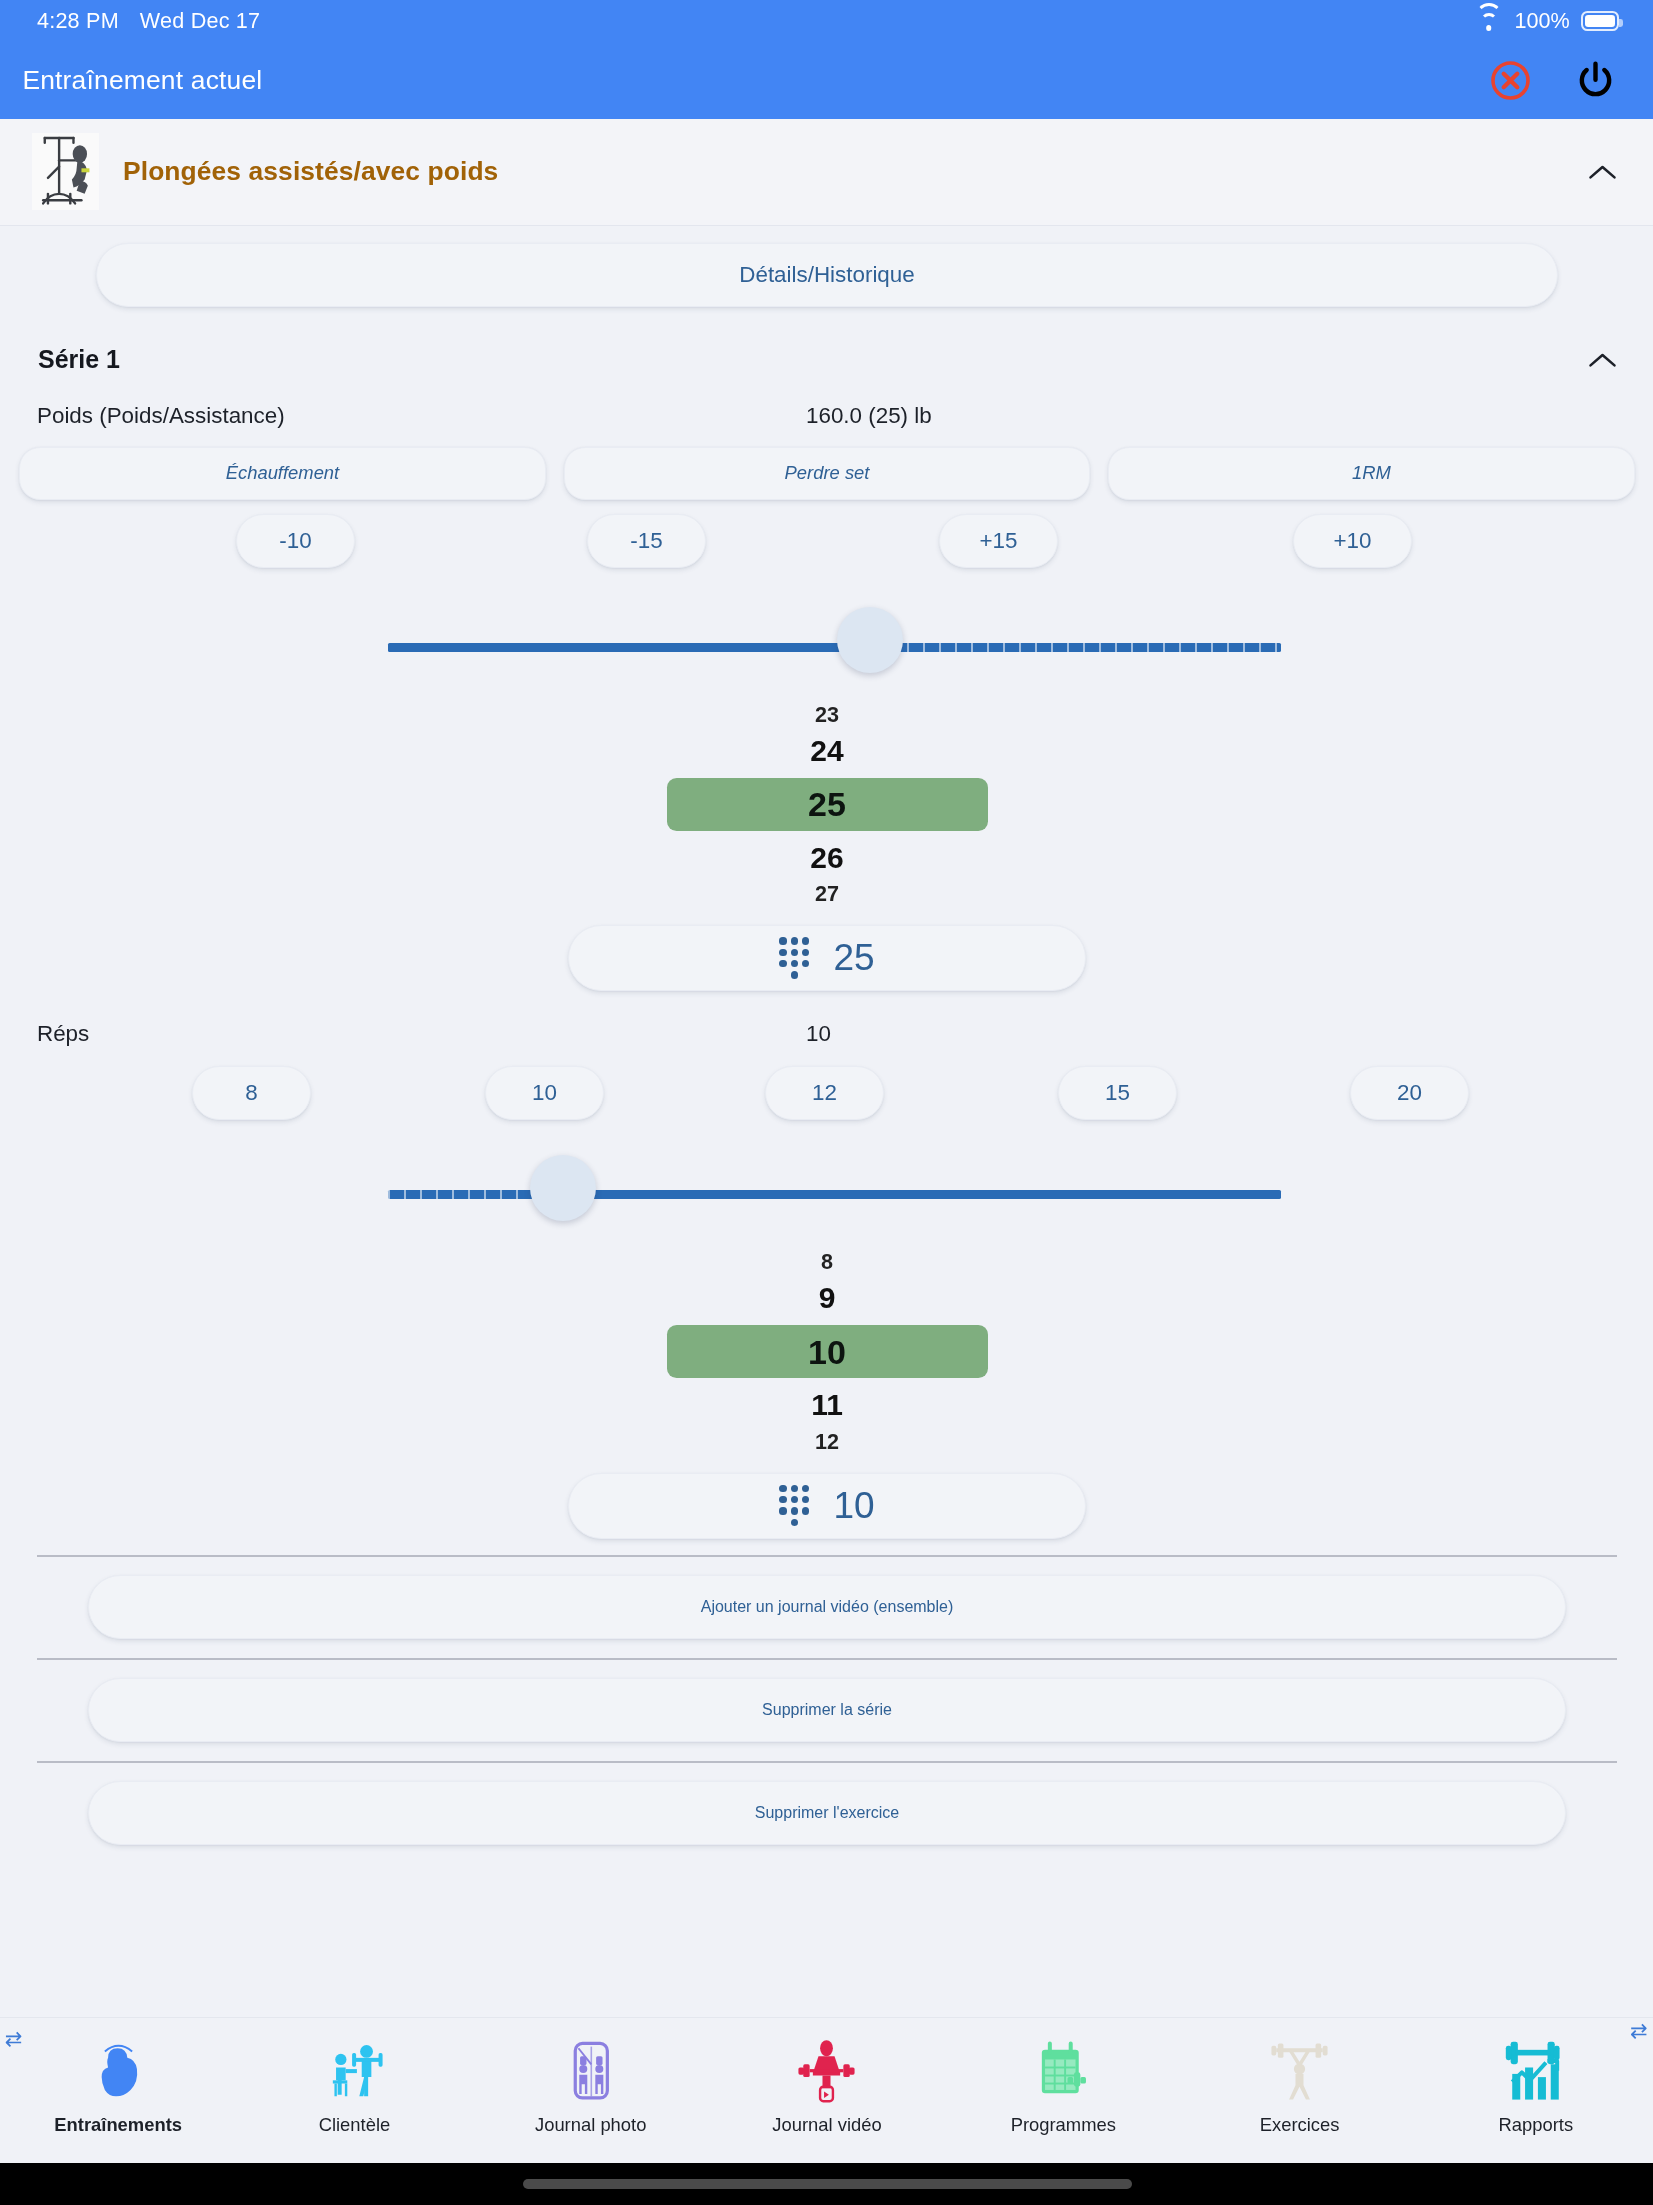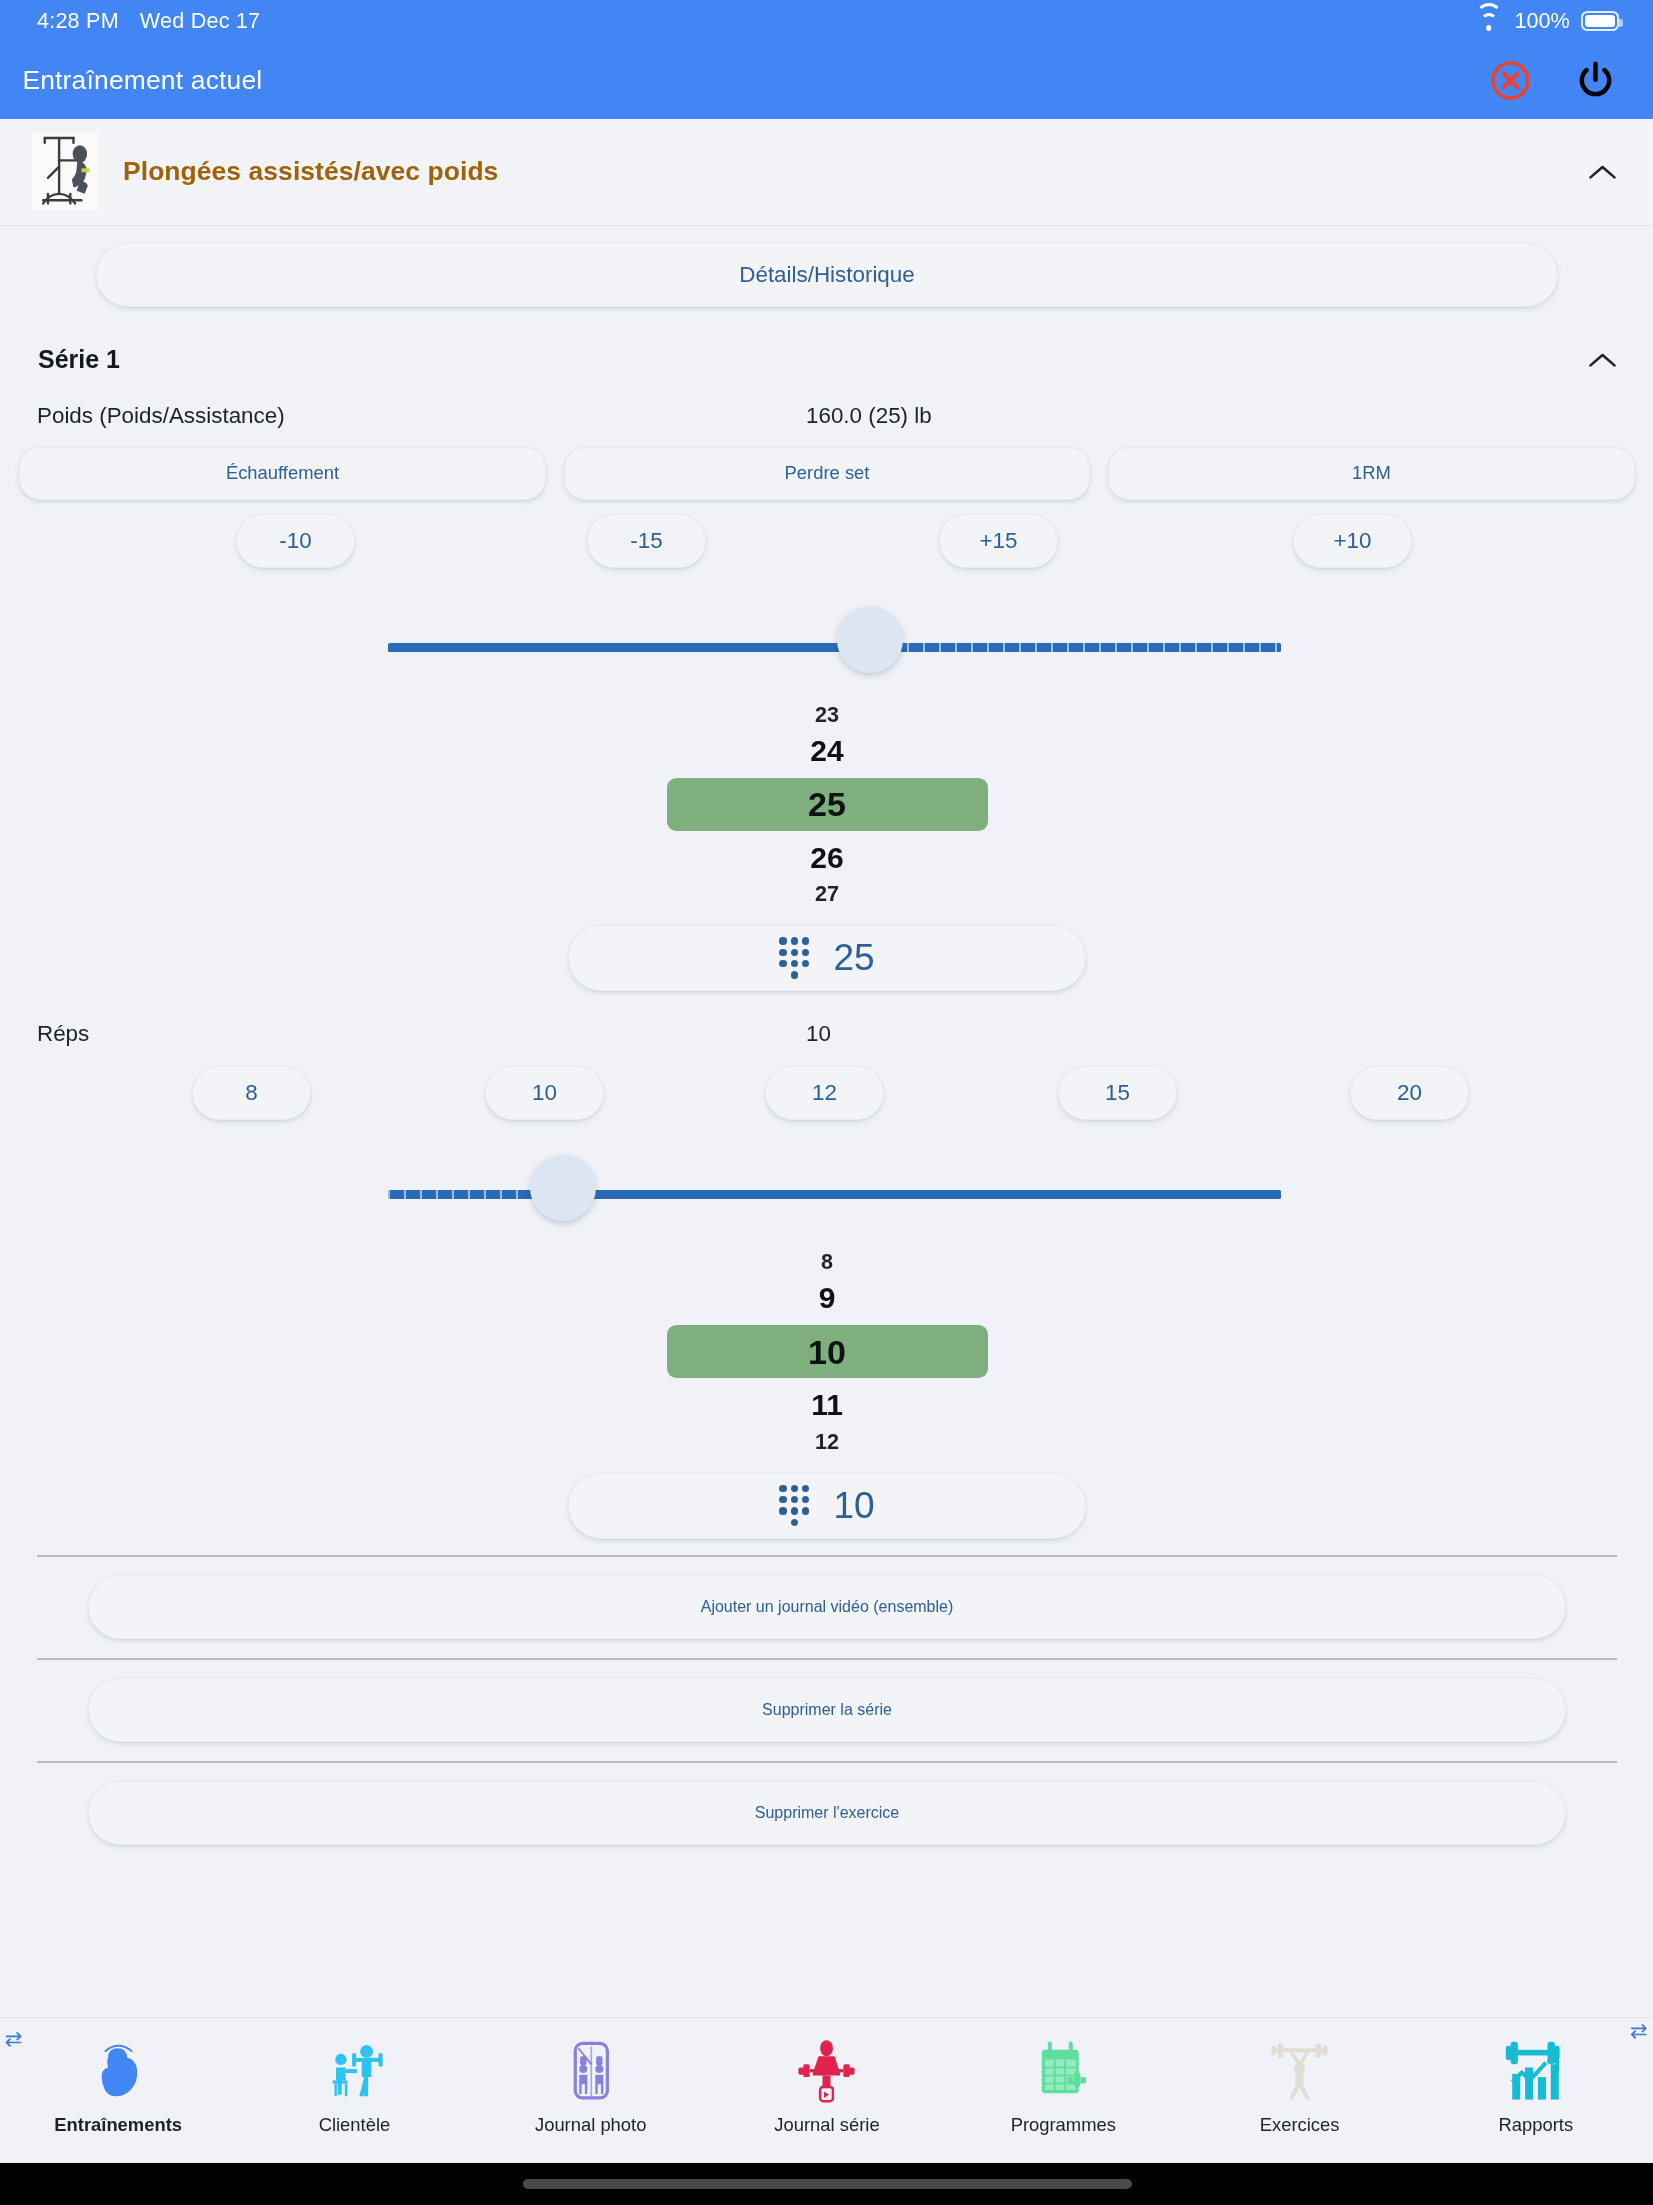--- a/index.html
+++ b/index.html
@@ -112,21 +112,21 @@
   .metric-row {
     display:flex; align-items:baseline;
     padding: 26px 0 0 37px;
     font-size: 22.4px; color:#1d2129;
   }
   .metric-name { width: 769px; }
   .metric-value { font-size: 22.4px; color:#1d2129; }
 
   
   .wide-row {
-    display:flex; gap: 17.6px; padding: 17.6px 19px 0 19px;
+    display:flex; gap: 17.6px; padding: 17.6px 19px 0 19px; font-style: italic;
   }
   .wide-row .pill { flex:1; height: 53px; font-size: 18.4px; border-radius: 21px;}
 
   
   .step-row { position: relative; height: 69px; margin-top: 14.4px; }
   .step {
     position:absolute; top:0;
     width: 119px; height: 54px; border-radius: 32px;
     font-size: 22.4px;
   }
@@ -443,21 +443,21 @@
               <rect x="14" y="34" width="8" height="16" rx="2"></rect>
               <rect x="64" y="34" width="8" height="16" rx="2"></rect>
               <rect x="8" y="38" width="7" height="9" rx="2"></rect>
               <rect x="71" y="38" width="7" height="9" rx="2"></rect>
               <rect x="22" y="40" width="42" height="4"></rect>
             </g>
             <rect x="35" y="62" width="16" height="18" rx="4" fill="none" stroke="#e0234e" stroke-width="3"></rect>
             <path d="M40 68 l6 4 -6 4 z" fill="#e0234e"></path>
           </svg>
         </div>
-        <div class="lb">Journal série</div>
+        <div class="lb">Journal vidéo</div>
       </div>
 
       <div class="tab">
         <div class="ic">
           <svg width="69" height="69" viewBox="0 0 86 86">
             <rect x="16" y="16" width="46" height="54" rx="4" fill="#5fdf9e"></rect>
             <rect x="20" y="28" width="38" height="38" fill="#ffffff" opacity=".35"></rect>
             <g stroke="#5fdf9e" stroke-width="2.4">
               <line x1="20" y1="38" x2="58" y2="38"></line>
                 <line x1="20" y1="48" x2="58" y2="48"></line>

